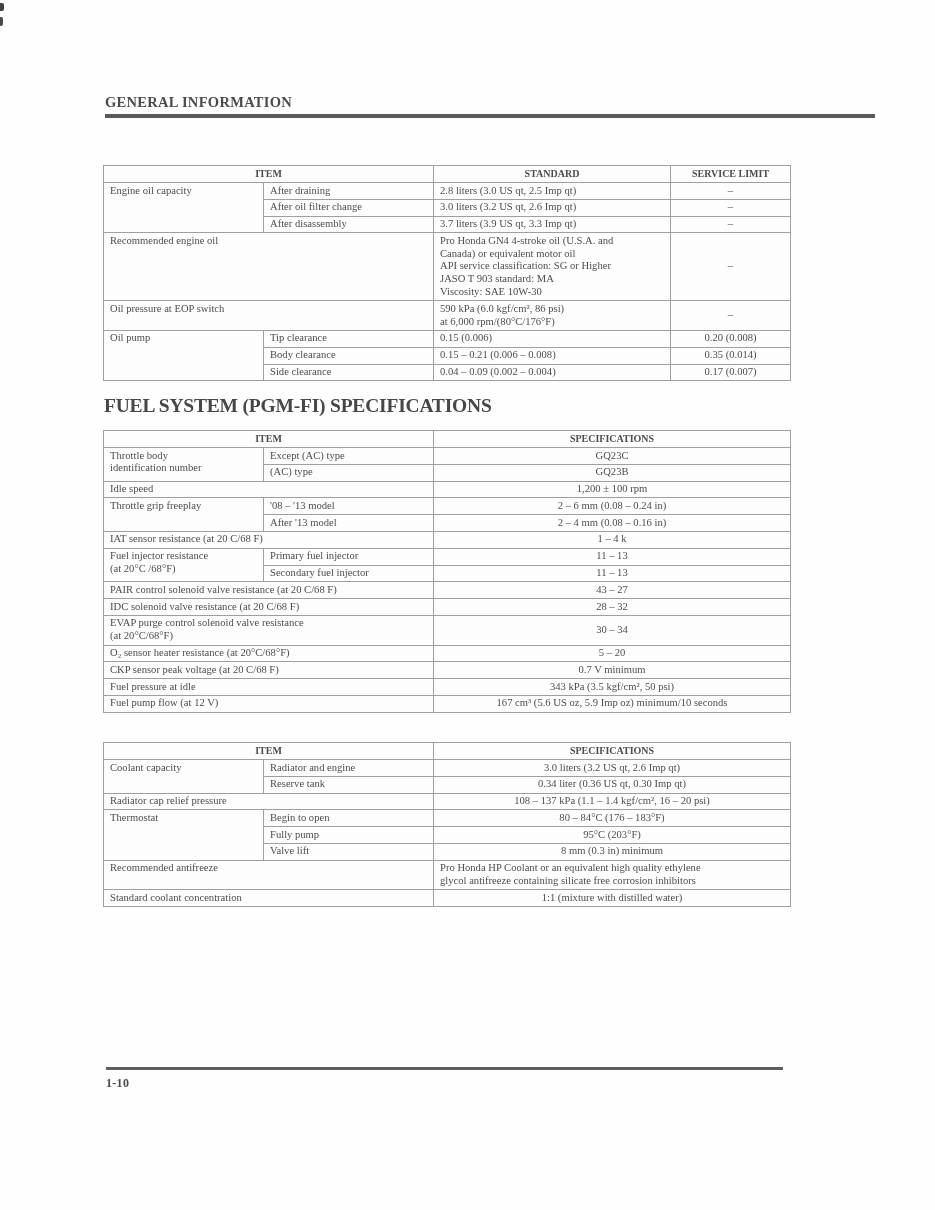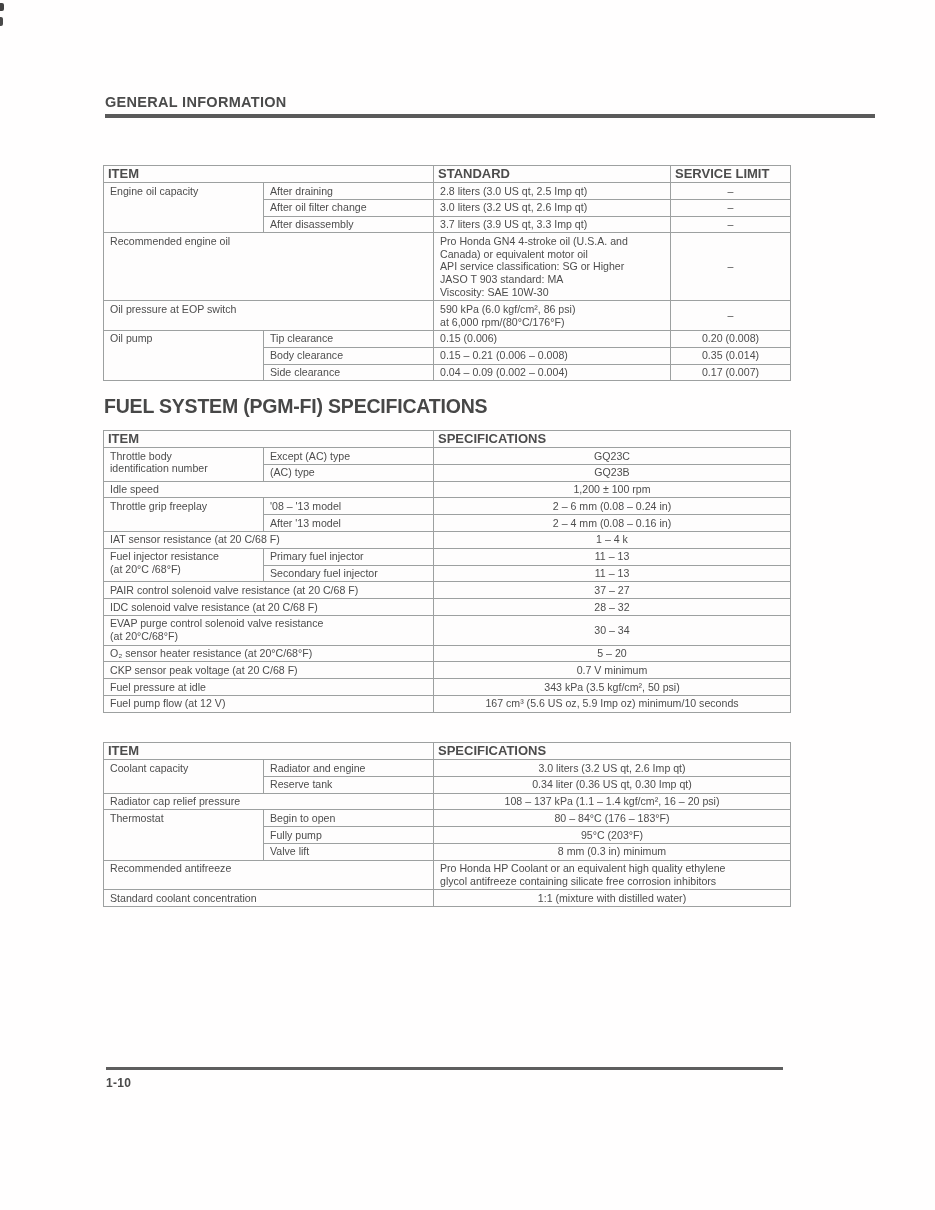--- a/index.html
+++ b/index.html
@@ -1,18 +1,18 @@
 <!DOCTYPE html>
 <html><head>
 <meta charset="utf-8">
 <style>
   html,body { margin:0; padding:0; background:#ffffff; }
   .page {
     position:relative; width:935px; height:1210px; background:#fffefe;
-    font-family:Liberation Sans, sans-serif; color:#4a4a4a;
+    font-family:Liberation Serif, serif; color:#4a4a4a;
     overflow:hidden;
   }
   .edge-mark-1 { position:absolute; left:0; top:3px;  width:4px; height:8px; background:#424242; border-radius:0 2px 2px 0; }
   .edge-mark-2 { position:absolute; left:0; top:17px; width:3px; height:9px; background:#4a4a4a; border-radius:0 2px 2px 0; }
 
   .doc-header {
     position:absolute; left:105px; top:94px; font-size:14.5px; font-weight:bold;
     color:#4b4b4b; letter-spacing:0.3px;
   }
   .header-rule { position:absolute; left:105px; top:114px; width:770px; height:3.5px; background:#5a5a5a; }
@@ -32,22 +32,22 @@
 
   table {
     position:absolute; left:103px; border-collapse:collapse; table-layout:fixed;
     width:687px; border:1.5px solid #8d9090; background:#fefdfd;
   }
   #lub-table  { top:165px; }
   #fuel-table { top:430px; }
   #cool-table { top:742px; }
 
   th {
-    border:1px solid #9da0a0; font-size:13px; font-weight:bold; color:#4c4c4c;
-    text-align:left; padding:2px 4px; line-height:12px;
+    border:1px solid #9da0a0; font-size:10px; font-weight:bold; color:#4c4c4c;
+    text-align:center; padding:2px 4px; line-height:12px;
   }
   td {
     border:1px solid #9da0a0; font-size:10.6px; color:#4d4d4d;
     padding:1.5px 6px; line-height:12.8px; vertical-align:top;
     overflow:hidden;
   }
   td.c   { text-align:center; }
   td.mid { vertical-align:middle; }
   td.pre { white-space:pre-line; }
 
@@ -177,21 +177,21 @@
 (at 20°C /68°F)</td>
         <td>Primary fuel injector</td>
         <td class="c">11 – 13</td>
       </tr>
       <tr>
         <td>Secondary fuel injector</td>
         <td class="c">11 – 13</td>
       </tr>
       <tr>
         <td colspan="2">PAIR control solenoid valve resistance (at 20 C/68 F)</td>
-        <td class="c">37 – 27</td>
+        <td class="c">43 – 27</td>
       </tr>
       <tr>
         <td colspan="2">IDC solenoid valve resistance (at 20 C/68 F)</td>
         <td class="c">28 – 32</td>
       </tr>
       <tr>
         <td colspan="2" class="pre">EVAP purge control solenoid valve resistance
 (at 20°C/68°F)</td>
         <td class="c mid">30 – 34</td>
       </tr>

